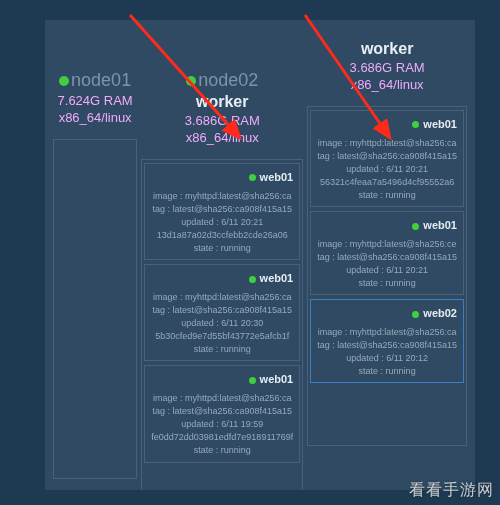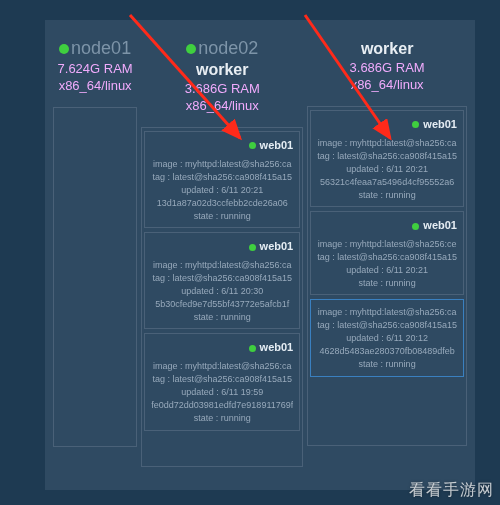--- a/index.html
+++ b/index.html
@@ -32,20 +32,21 @@
     margin-bottom: 10px;
   }
   .node-title {
     font-size: 18px;
     color: #7d94a8;
     font-weight: 500;
     display: flex;
     align-items: center;
     justify-content: center;
     gap: 2px;
+    margin-top: 32px;
   }
   .dot {
     width: 10px; height: 10px; border-radius: 50%;
     background: #3fcf3f;
     display: inline-block;
   }
   .dot-sm {
     width: 7px; height: 7px; border-radius: 50%;
     background: #3fcf3f;
     display: inline-block;
@@ -200,24 +201,27 @@
         <div class="card-title">
           <span class="dot-sm"></span>
           <span>web01</span>
         </div>
         <div class="line">image : myhttpd:latest@sha256:ce</div>
         <div class="line">tag : latest@sha256:ca908f415a15</div>
         <div class="line">updated : 6/11 20:21</div>
         <div class="line">state : running</div>
       </div>
       <div class="card alt">
+        <div class="card-title">
+          <span class="dot-sm"></span>
+          <span>web02</span>
+        </div>
         <div class="line">image : myhttpd:latest@sha256:ca</div>
         <div class="line">tag : latest@sha256:ca908f415a15</div>
         <div class="line">updated : 6/11 20:12</div>
-        <div class="line">4628d5483ae280370fb08489dfeb</div>
         <div class="line">state : running</div>
       </div>
     </div>
   </div>
 </div>
 
 <svg class="arrow" style="left:125px; top:10px;" width="130" height="140">
   <defs>
     <marker id="ah1" markerWidth="8" markerHeight="8" refX="6" refY="3" orient="auto">
       <path d="M0,0 L7,3 L0,6 Z" fill="#ff2a1a"></path>

